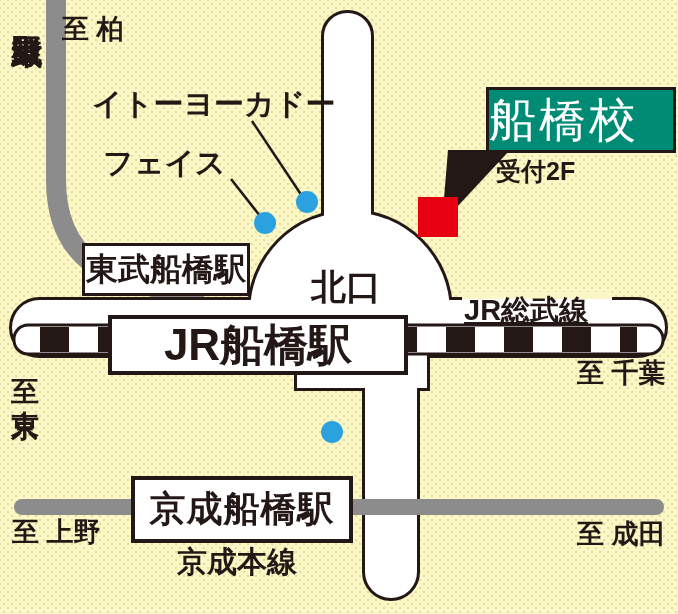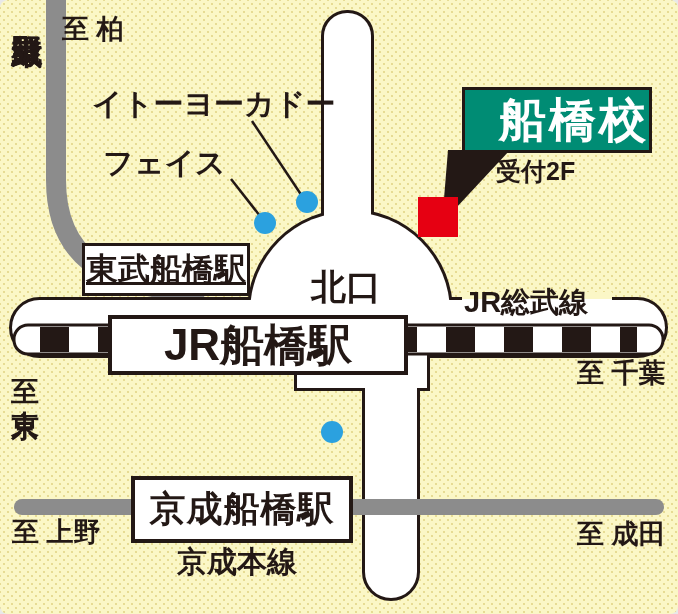--- a/index.html
+++ b/index.html
@@ -8,21 +8,20 @@
     width:678px;height:614px;
     overflow:hidden;
     background-color:var(--c-background,#FBF7C6);
     background-image:
       radial-gradient(circle, rgba(205,185,85,.45) 1px, transparent 1.5px),
       radial-gradient(circle, rgba(205,185,85,.45) 1px, transparent 1.5px);
     background-size:8px 8px;
     background-position:0 0,4px 4px;
     font-family:"Liberation Sans",sans-serif;
     color:var(--c-outline,#231815);
-    border-radius:8px;
   }
   .stage svg{position:absolute;left:0;top:0;}
   .lbl{
     position:absolute;
     font-weight:bold;
     white-space:nowrap;
     line-height:1.05;
     color:var(--c-outline,#231815);
   }
   .v{writing-mode:vertical-rl;text-orientation:upright;}
@@ -33,23 +32,24 @@
     display:flex;align-items:center;justify-content:center;
     font-weight:bold;white-space:nowrap;
     box-sizing:border-box;
   }
   .stn.thick{border-width:4px;}
   .school{
     position:absolute;
     background:var(--c-school_green,#008A70);
     border:3px solid var(--c-outline,#231815);
     color:var(--c-school_text,#fff);
-    display:flex;align-items:center;justify-content:flex-end;
-    font-weight:bold;white-space:nowrap;
+    display:flex;align-items:center;justify-content:flex-start;
+    font-weight:normal;white-space:nowrap;
     box-sizing:border-box;
+    margin-left:24px;
   }
 </style>
 </head>
 <body>
 
 <div class="stage">
 
   <svg width="678" height="614" viewBox="0 0 678 614">
     <defs>
       <pattern id="checkerPat" patternUnits="userSpaceOnUse" x="40" y="327" width="58" height="25">
@@ -99,26 +99,26 @@
   <div class="lbl" style="left:62px;top:15px;font-size:27px;">至 柏</div>
 
   <div class="lbl" style="left:92px;top:88px;font-size:30px;font-family:Liberation Serif, serif;">イトーヨーカドー</div>
   <div class="lbl" style="left:103px;top:147px;font-size:30px;">フェイス</div>
 
   <div class="school" style="left:462px;top:87px;width:190px;height:66px;font-size:47px;letter-spacing:3px;">
     <span>船橋校</span>
   </div>
   <div class="lbl" style="left:496px;top:158px;font-size:25px;">受付2F</div>
 
-  <div class="stn" style="left:82px;top:243px;width:168px;height:53px;font-size:32px;text-decoration:underline;">
+  <div class="stn" style="left:82px;top:243px;width:168px;height:53px;font-size:32px;">
     <span>東武船橋駅</span>
   </div>
 
   <div class="lbl" style="left:311px;top:269px;font-size:35px;">北口</div>
-  <div class="lbl" style="left:464px;top:287px;font-size:29px;">JR総武線</div>
+  <div class="lbl" style="left:464px;top:295px;font-size:29px;text-decoration:underline;">JR総武線</div>
 
   <div class="stn thick" style="left:108px;top:315px;width:300px;height:60px;font-size:44px;">
     <span>JR船橋駅</span>
   </div>
 
   <div class="lbl" style="left:577px;top:359px;font-size:27px;">至 千葉</div>
   <div class="lbl v" style="left:10px;top:357px;font-size:28px;">至 東京</div>
 
 
   <div class="stn thick" style="left:131px;top:476px;width:222px;height:67px;font-size:36px;letter-spacing:1px;">

